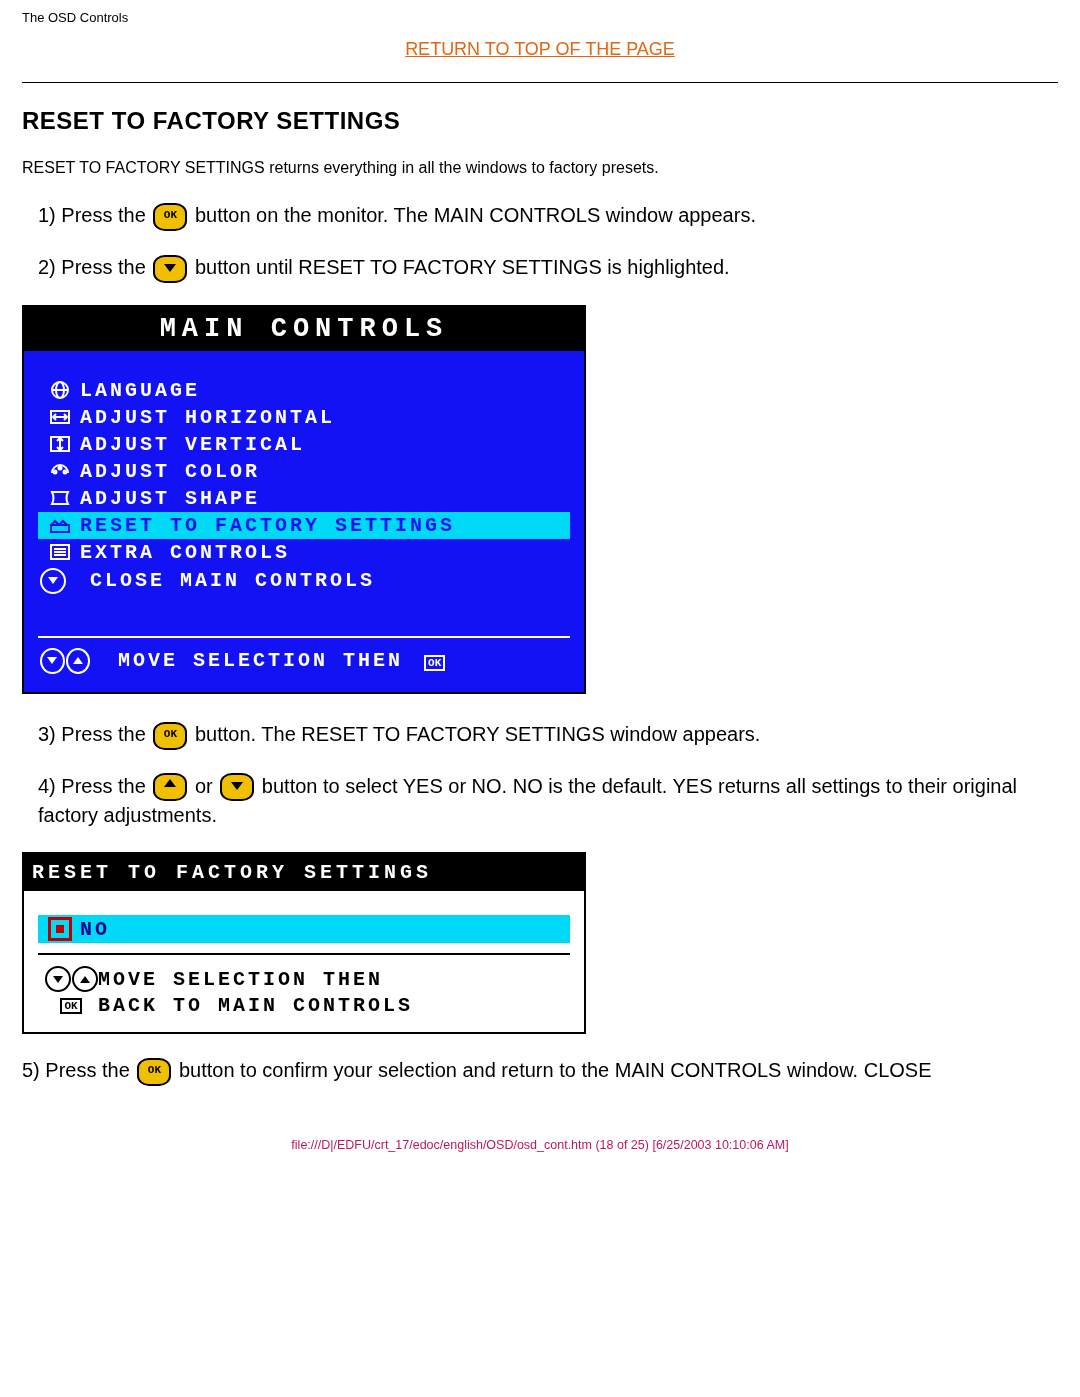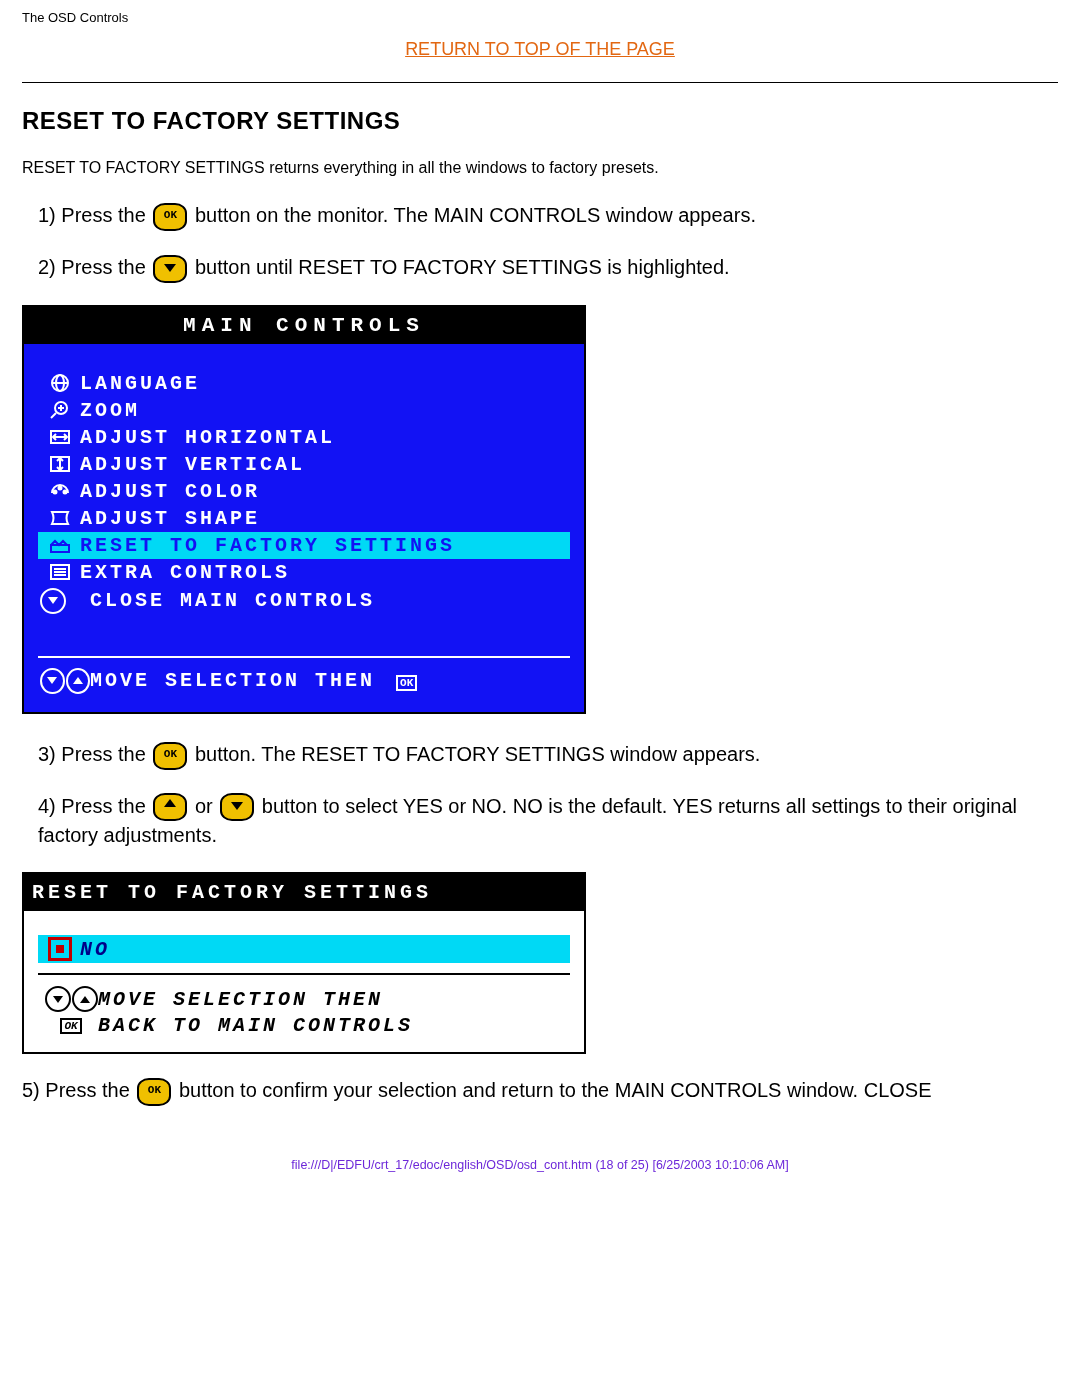--- a/index.html
+++ b/index.html
@@ -68,21 +68,21 @@
     font-weight: bold;
     letter-spacing: 3px;
     font-size: 20px;
     margin-bottom: 26px;
   }
   .osd-main .title {
     background: #000;
     color: #fff;
     text-align: center;
     padding: 7px 0;
-    font-size: 21px;
+    font-size: 27px;
     letter-spacing: 6px;
   }
   .osd-main .body { padding: 26px 14px 14px 14px; }
   .osd-row {
     display: flex;
     align-items: center;
     padding: 2px 2px;
   }
   .osd-row.hl { background: #00d9f5; color: #1212f4; }
   .osd-row .ic {
@@ -93,20 +93,21 @@
     flex-shrink: 0;
   }
   .osd-row .lbl { flex: 1; }
   .osd-close { padding: 2px 2px; display: flex; align-items: center; }
   .osd-footer {
     border-top: 2px solid #fff;
     margin-top: 40px;
     padding: 10px 2px 4px 2px;
     display: flex;
     align-items: center;
+    gap: 28px;
   }
   .osd-footer .ic, .osd-close .ic {
     width: 50px; text-align: left; display: inline-flex; align-items: center; gap: 1px;
   }
   .mini-ok {
     border: 2px solid #fff;
     padding: 0 2px;
     font-size: 11px;
     letter-spacing: 0;
     font-family: "Courier New", monospace;
@@ -120,21 +121,21 @@
     border: 2px solid #000;
     font-family: "Courier New", monospace;
     font-weight: bold;
     letter-spacing: 3px;
     font-size: 20px;
     margin-bottom: 22px;
   }
   .osd-reset .title {
     background: #000; color: #fff; padding: 7px 8px; letter-spacing: 4px; font-size: 20px;
   }
-  .osd-reset .body { padding: 24px 14px 8px 14px; font-style: italic; }
+  .osd-reset .body { padding: 24px 14px 8px 14px; }
   .osd-reset .row {
     display: flex; align-items: center; padding: 2px 2px;
   }
   .osd-reset .row.hl { background: #00d9f5; color: #008; }
   .osd-reset .row .ic { width: 40px; display:inline-flex; align-items:center; justify-content:center; }
   .osd-reset .footer {
     border-top: 2px solid #000;
     margin-top: 10px;
     padding: 10px 6px 6px 6px;
   }
@@ -147,21 +148,21 @@
     width: 18px; height: 18px; border: 3px solid #c00000; display:inline-flex; align-items:center; justify-content:center;
   }
   .small-sq .inner { width: 8px; height: 8px; background:#c00000; }
   .small-sq-dark { width:18px;height:18px;border:3px solid #000;display:inline-flex;align-items:center;justify-content:center;}
   .small-sq-dark .inner{width:8px;height:8px;border:2px solid #000;}
 
   .footer-path {
     font-size: 12.5px;
     text-align: center;
     margin-top: 52px;
-    color: #6d28d9;
+    color: #be185d;
   }
 
   
   .ic svg { stroke: #fff; fill: none; stroke-width: 2; }
   .osd-row.hl .ic svg { stroke: #1212f4; }
   .circ-arrow { width:22px; height:22px; border:2px solid #fff; border-radius:50%; display:inline-flex;align-items:center;justify-content:center;}
   .circ-arrow.dark { border-color:#000; }
   .circ-arrow .a-down { width:0;height:0;border-left:5px solid transparent;border-right:5px solid transparent;border-top:7px solid #fff; }
   .circ-arrow .a-up { width:0;height:0;border-left:5px solid transparent;border-right:5px solid transparent;border-bottom:7px solid #fff; }
   .circ-arrow.dark .a-down{border-top-color:#000;}
@@ -201,31 +202,20 @@
             <circle cx="12" cy="10" r="8"></circle>
             <ellipse cx="12" cy="10" rx="4" ry="8"></ellipse>
             <line x1="4" y1="10" x2="20" y2="10"></line>
           </svg>
         </span>
       <span class="lbl">LANGUAGE</span>
     </div>
     <div class="osd-row">
       <span class="ic">
           <svg width="24" height="20" viewBox="0 0 24 20">
-            <circle cx="13" cy="8" r="6"></circle>
-            <line x1="10" y1="8" x2="16" y2="8"></line>
-            <line x1="13" y1="5" x2="13" y2="11"></line>
-            <line x1="8" y1="13" x2="3" y2="18"></line>
-          </svg>
-        </span>
-      <span class="lbl">ZOOM</span>
-    </div>
-    <div class="osd-row">
-      <span class="ic">
-          <svg width="24" height="20" viewBox="0 0 24 20">
             <rect x="3" y="4" width="18" height="12"></rect>
             <line x1="6" y1="10" x2="18" y2="10"></line>
             <polyline points="8,7 5,10 8,13"></polyline>
             <polyline points="16,7 19,10 16,13"></polyline>
           </svg>
         </span>
       <span class="lbl">ADJUST HORIZONTAL</span>
     </div>
     <div class="osd-row">
       <span class="ic">

